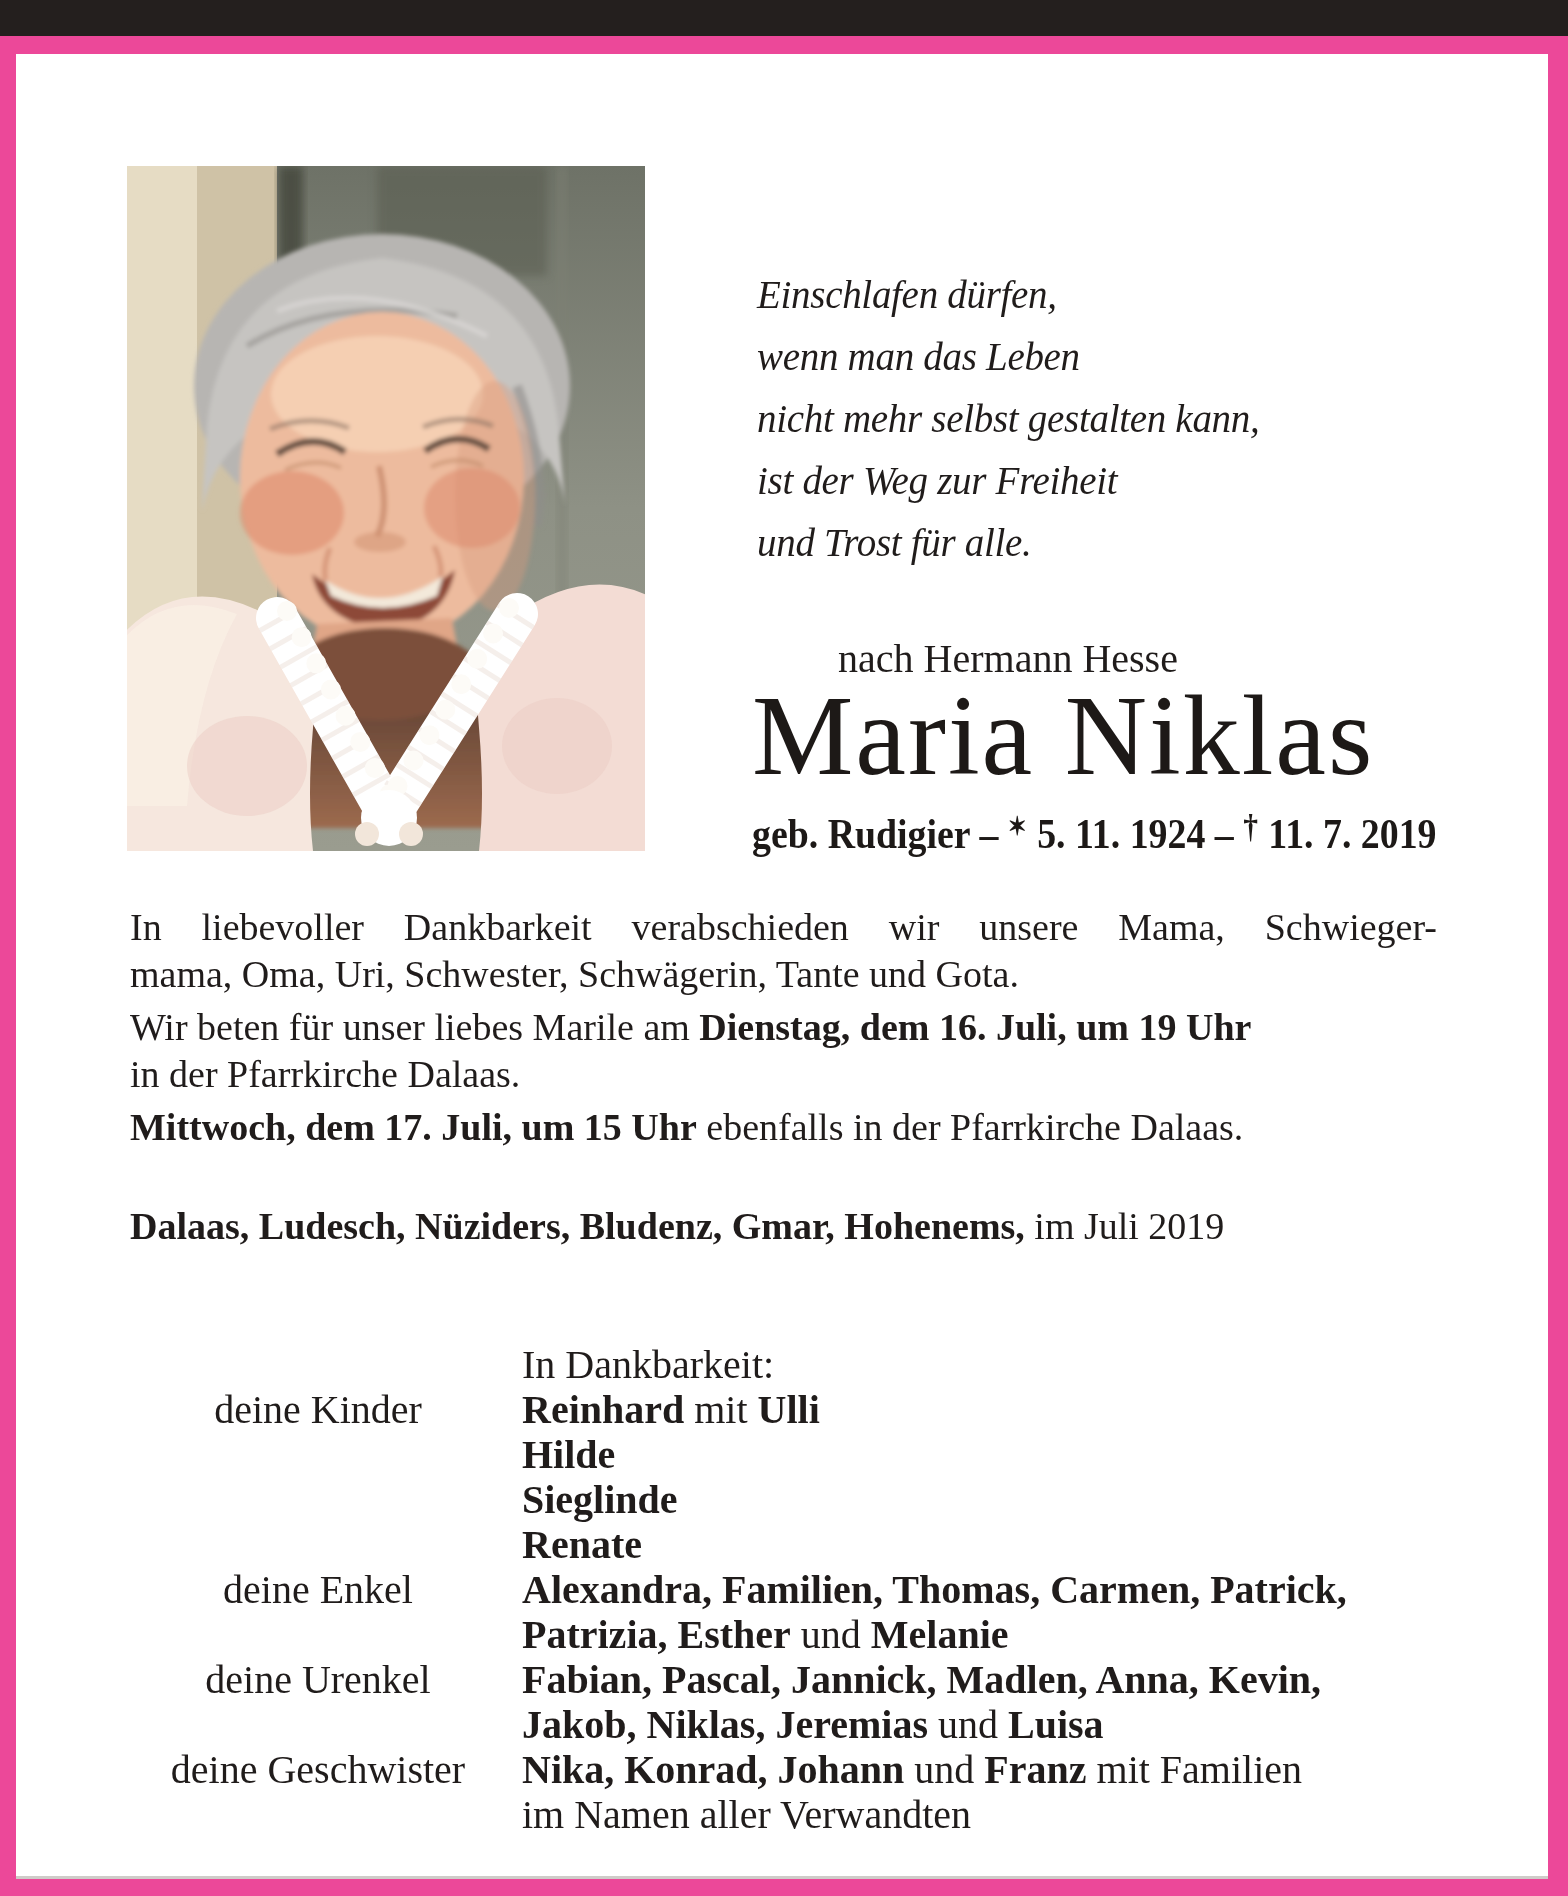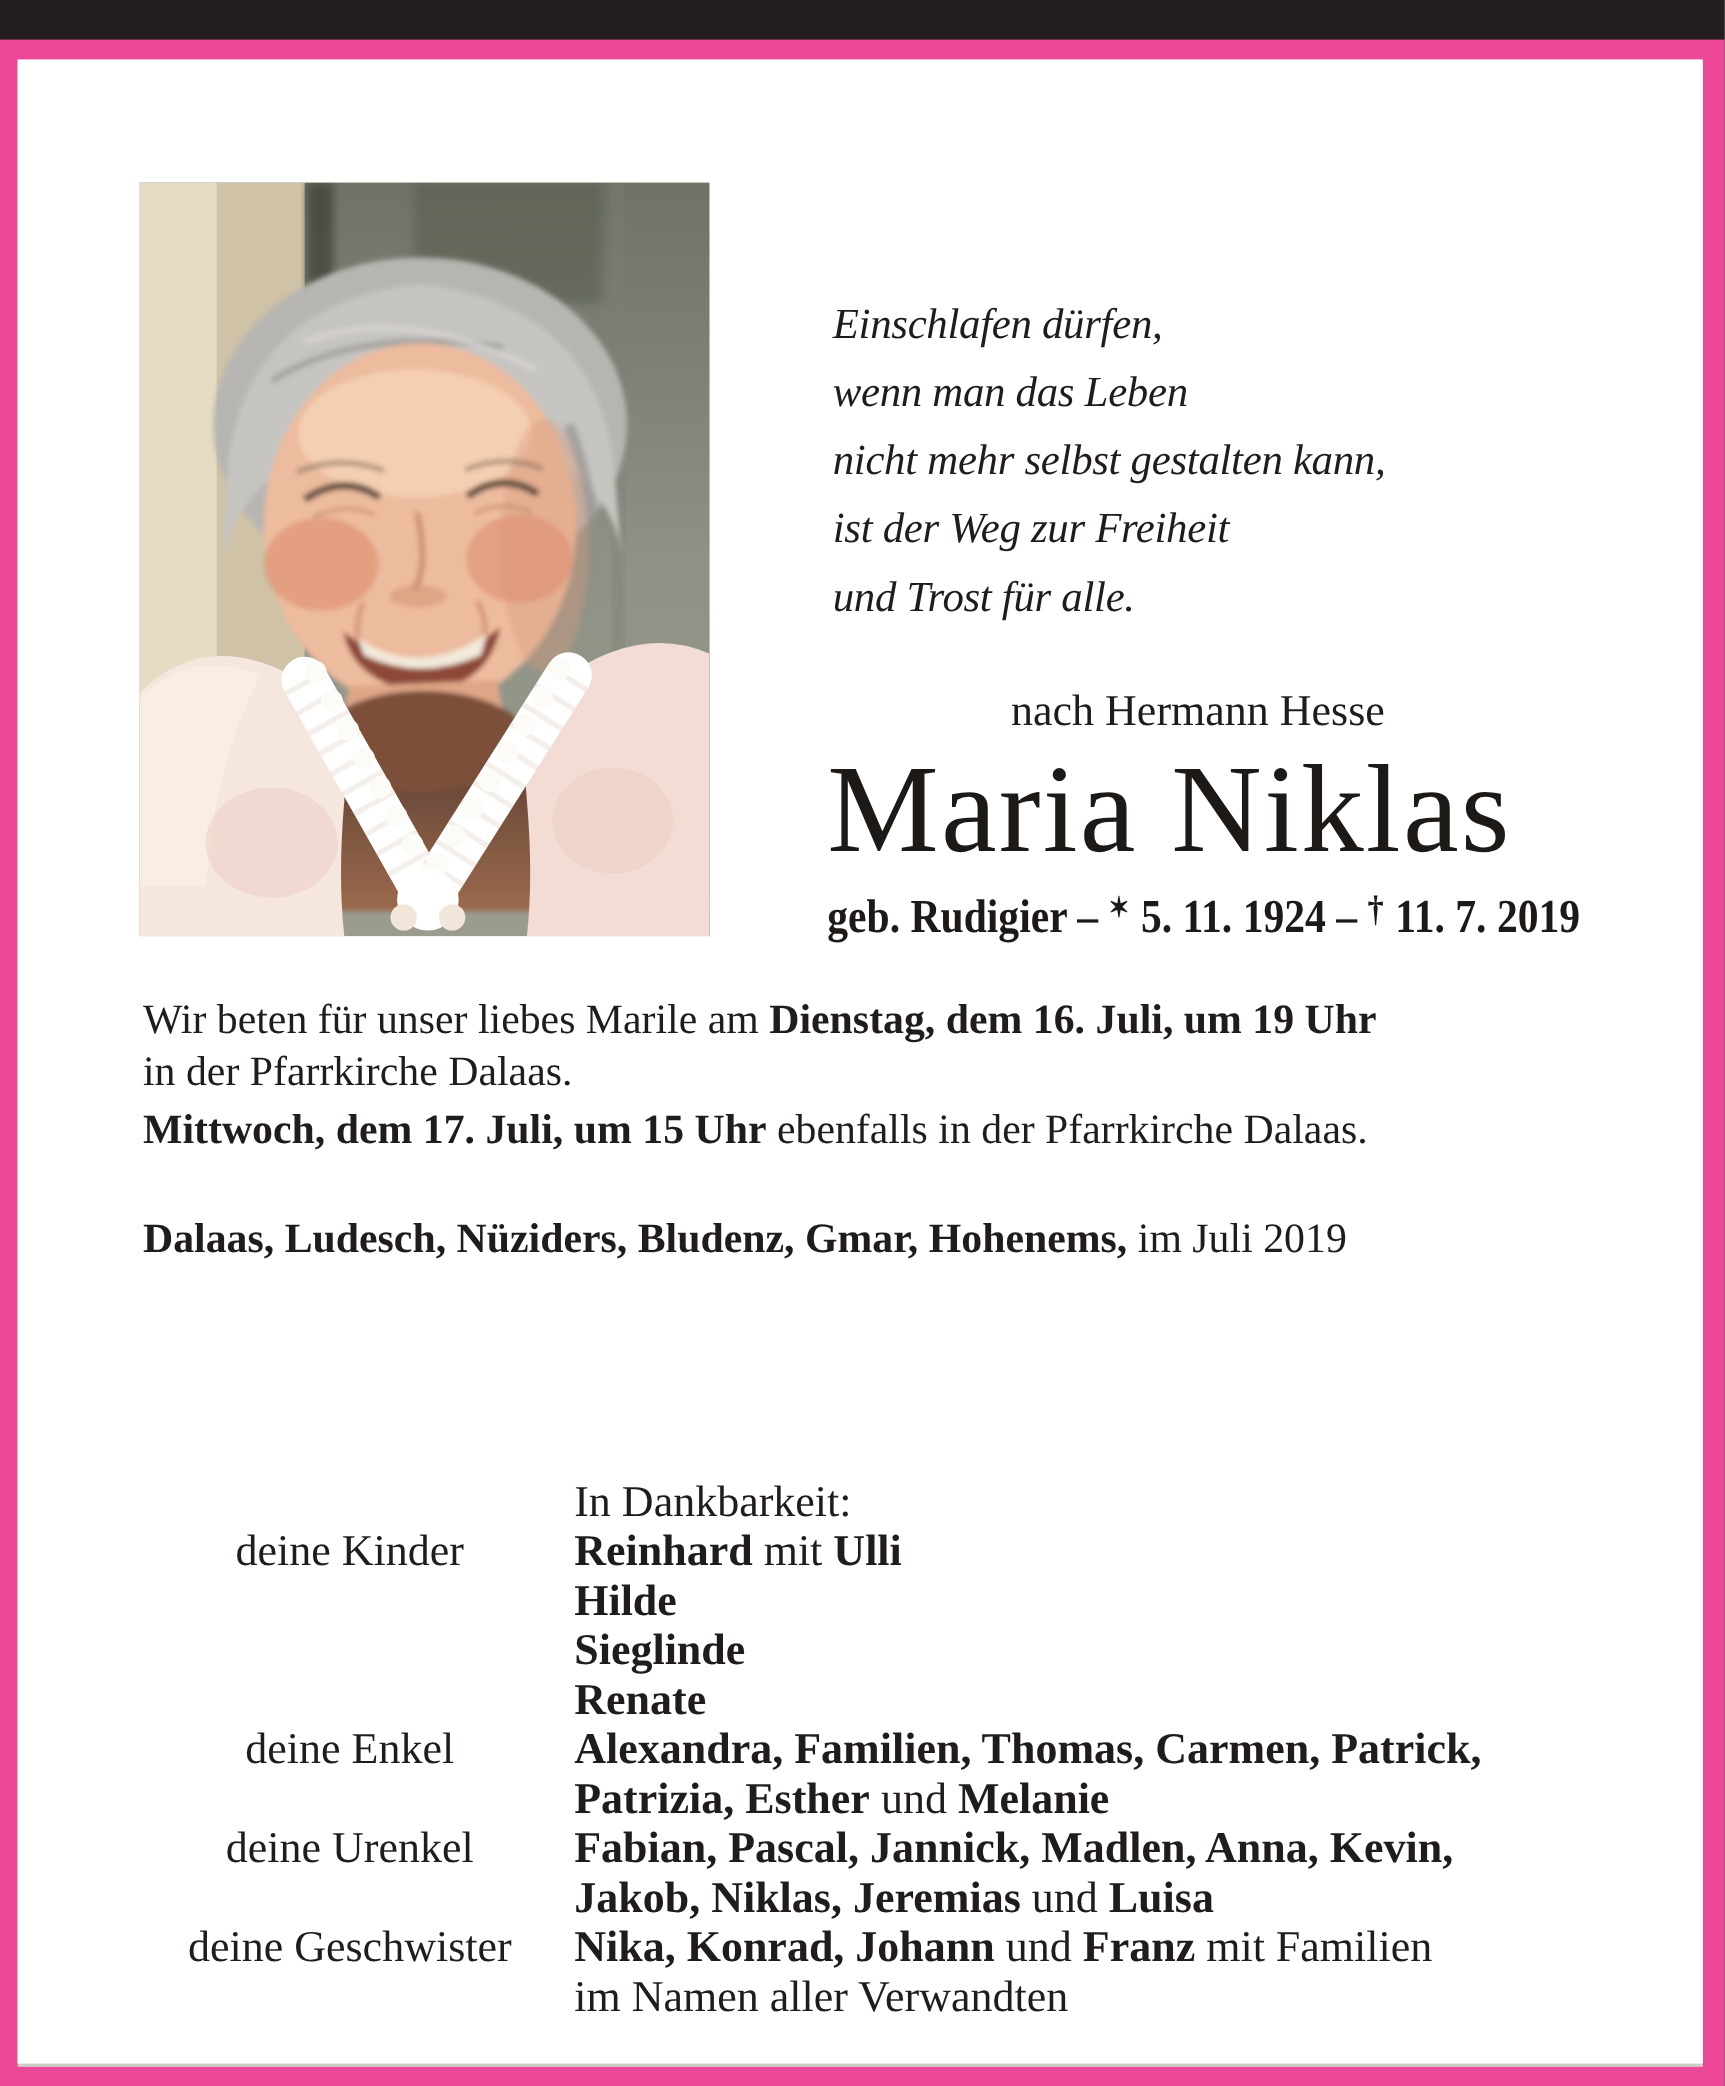--- a/index.html
+++ b/index.html
@@ -17,22 +17,22 @@
   .photo{
     position:absolute;left:127px;top:130px;width:518px;height:685px;
     overflow:hidden;background:#8d9084;
   }
   .quote{
     position:absolute;left:757px;top:228px;
     font-style:italic;font-size:39px;line-height:62px;letter-spacing:-0.3px;
     color:#201c1b;white-space:nowrap;
   }
   .attribution{
-    position:absolute;left:757px;top:586px;width:502px;
-    text-align:right;font-size:40px;color:#201c1b;
+    position:absolute;left:757px;top:599px;width:502px;
+    text-align:center;font-size:40px;color:#201c1b;
   }
   .name{
     position:absolute;left:752px;top:640px;
     font-size:114px;line-height:1.05;letter-spacing:2px;white-space:nowrap;
     color:#1d1917;
   }
   .subtitle{
     position:absolute;left:752px;top:772px;
     font-size:43px;font-weight:bold;white-space:nowrap;
     transform:scaleX(.88);transform-origin:0 0;color:#1d1917;
@@ -152,20 +152,24 @@
   </div>
   <div class="attribution">nach Hermann Hesse</div>
 
   <div class="name">Maria Niklas</div>
   <div class="subtitle">
     <span>geb. Rudigier – </span><span class="sym-star">✶</span> <span>5. 11. 1924</span><span> – </span><span class="sym-cross">†</span> <span>11. 7. 2019</span>
   </div>
 
   <div class="main">
     <div class="para">
+      <div class="jline"><span>In liebevoller Dankbarkeit verabschieden wir unsere Mama, Schwieger-</span></div>
+      <div><span>mama, Oma, Uri, Schwester, Schwägerin, Tante und Gota.</span></div>
+    </div>
+    <div class="para">
       <div><span>Wir beten für unser liebes Marile am </span><span class="b">Dienstag, dem 16. Juli, um 19 Uhr</span></div>
       <div><span>in der Pfarrkirche Dalaas.</span></div>
     </div>
     <div class="para">
       <div><span class="b">Mittwoch, dem 17. Juli, um 15 Uhr</span><span> ebenfalls in der Pfarrkirche Dalaas.</span></div>
     </div>
     <div class="dateline">
       <span class="b">Dalaas, Ludesch, Nüziders, Bludenz, Gmar, Hohenems,</span><span> im Juli 2019</span>
     </div>
   </div>

